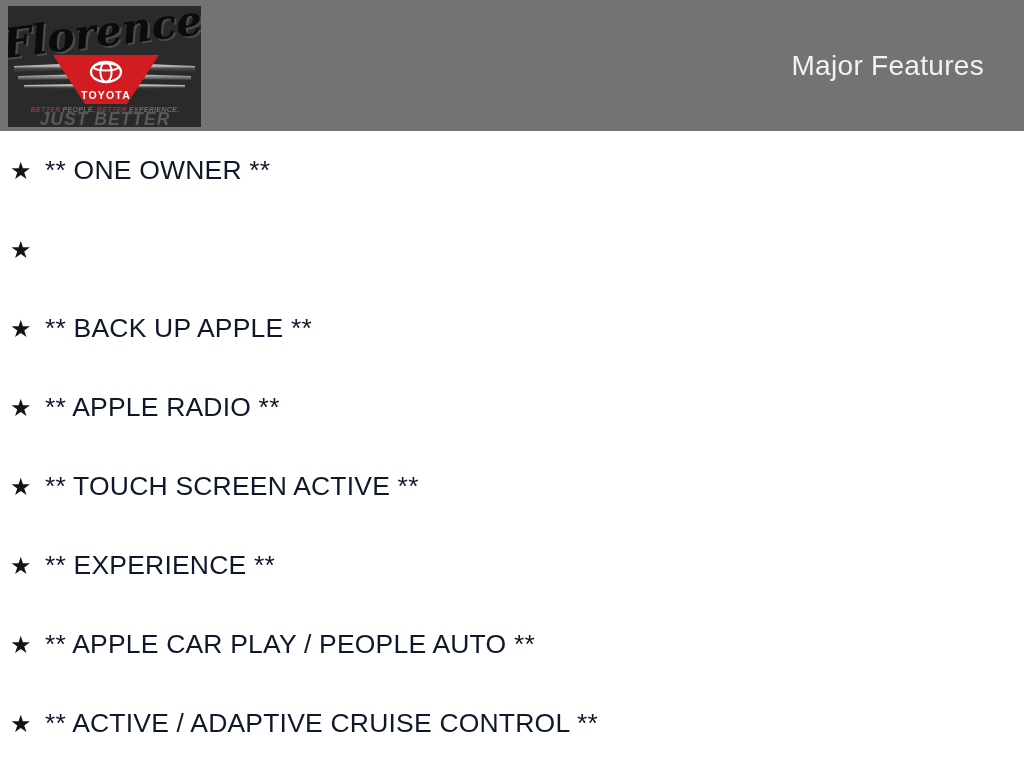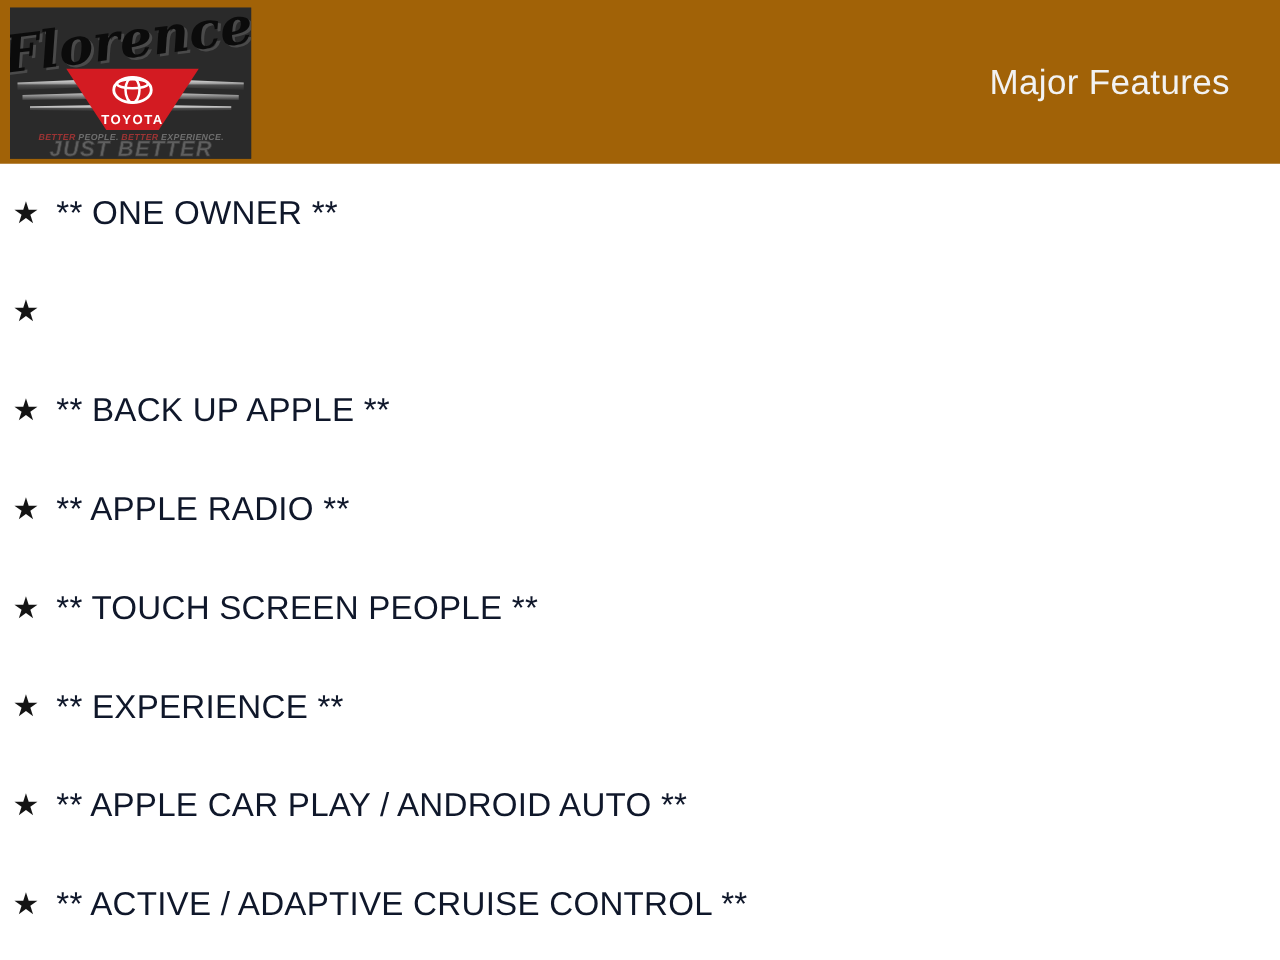--- a/index.html
+++ b/index.html
@@ -8,21 +8,21 @@
     background: #ffffff;
     font-family: "Liberation Sans", "DejaVu Sans", sans-serif;
     overflow: hidden;
   }
   .page { position: relative; width: 1024px; height: 768px; background: #ffffff; }
 
   
   .header {
     position: absolute; left: 0; top: 0;
     width: 1024px; height: 131px;
-    background: #a16207;
+    background: #737373;
     display: flex; align-items: center; justify-content: flex-end;
     padding-right: 40px;
   }
   .header-title {
     color: #f2f2f2;
     font-size: 28px;
     font-weight: 400;
     letter-spacing: 0.3px;
     white-space: nowrap;
   }
@@ -133,31 +133,31 @@
       <span class="feature-label">** BACK UP APPLE **</span>
     </div>
 
     <div class="feature-row">
       <span class="star">★</span>
       <span class="feature-label">** APPLE RADIO **</span>
     </div>
 
     <div class="feature-row">
       <span class="star">★</span>
-      <span class="feature-label">** TOUCH SCREEN PEOPLE **</span>
+      <span class="feature-label">** TOUCH SCREEN ACTIVE **</span>
     </div>
 
     <div class="feature-row">
       <span class="star">★</span>
       <span class="feature-label">** EXPERIENCE **</span>
     </div>
 
     <div class="feature-row">
       <span class="star">★</span>
-      <span class="feature-label">** APPLE CAR PLAY / ANDROID AUTO **</span>
+      <span class="feature-label">** APPLE CAR PLAY / PEOPLE AUTO **</span>
     </div>
 
     <div class="feature-row">
       <span class="star">★</span>
       <span class="feature-label">** ACTIVE / ADAPTIVE CRUISE CONTROL **</span>
     </div>
 
   </div>
 </div>
 

